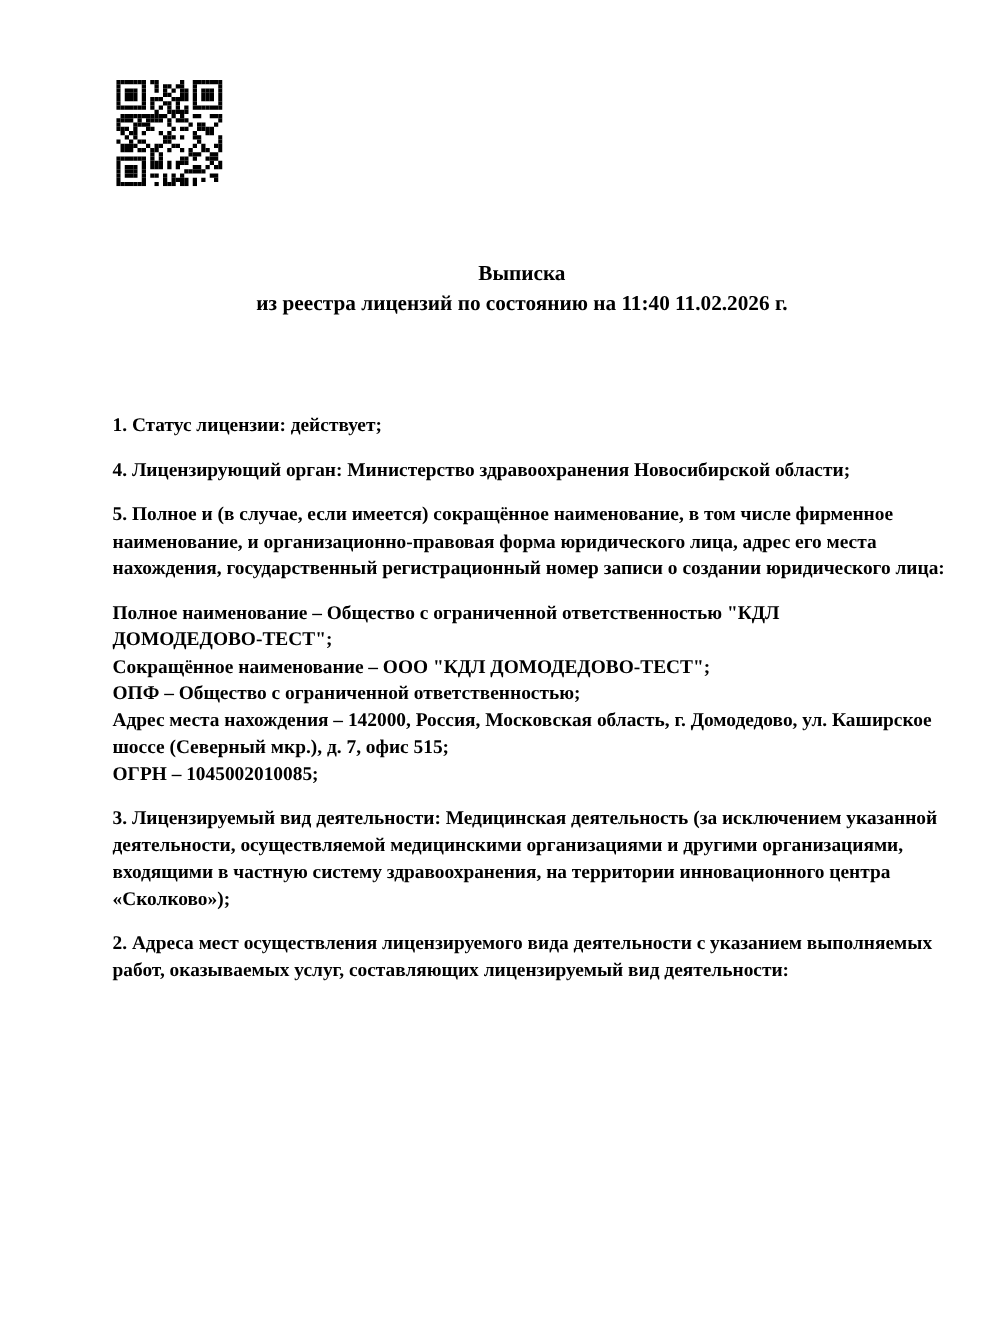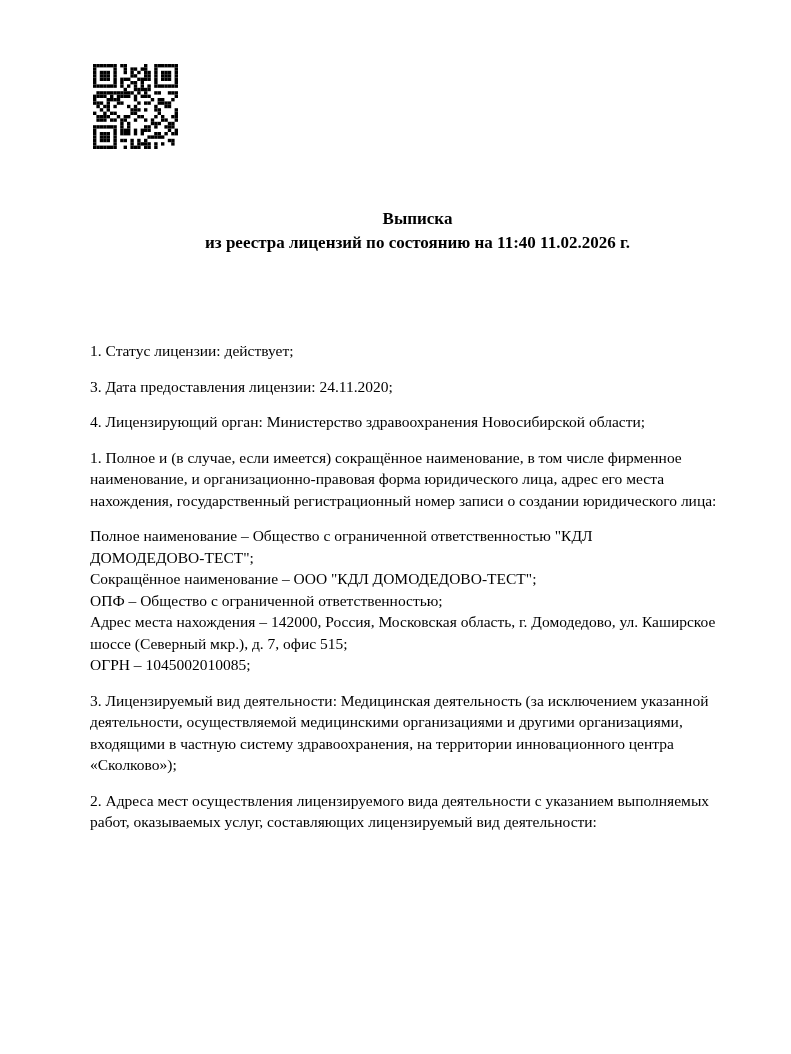--- a/index.html
+++ b/index.html
@@ -39,25 +39,26 @@
   .subtitle {
     position: absolute;
     top: 273px;
     right: 36px;
     font-size: 13px;
     line-height: 18px;
     text-align: right;
   }
   .body-text {
     position: absolute;
-    top: 340px;
+    top: 330px;
     left: 90px;
     width: 668px;
     font-size: 15.5px;
     line-height: 21.5px;
+    font-weight: bold;
   }
   .para {
     margin: 0 0 14px 0;
     white-space: pre-line;
   }
 </style>
 </head>
 <body>
 
 <div class="page">
@@ -375,23 +376,22 @@
         </g>
       </svg>
     </div>
 
   <div class="title">Выписка
 из реестра лицензий по состоянию на 11:40 11.02.2026 г.</div>
 
 
   <div class="body-text">
     <div class="para">1. Статус лицензии: действует;</div>
-    <div class="para">3. Дата предоставления лицензии: 24.11.2020;</div>
     <div class="para">4. Лицензирующий орган: Министерство здравоохранения Новосибирской области;</div>
-    <div class="para">1. Полное и (в случае, если имеется) сокращённое наименование, в том числе фирменное
+    <div class="para">5. Полное и (в случае, если имеется) сокращённое наименование, в том числе фирменное
 наименование, и организационно-правовая форма юридического лица, адрес его места
 нахождения, государственный регистрационный номер записи о создании юридического лица:</div>
     <div class="para">Полное наименование – Общество с ограниченной ответственностью "КДЛ
 ДОМОДЕДОВО-ТЕСТ";
 Сокращённое наименование – ООО "КДЛ ДОМОДЕДОВО-ТЕСТ";
 ОПФ – Общество с ограниченной ответственностью;
 Адрес места нахождения – 142000, Россия, Московская область, г. Домодедово, ул. Каширское
 шоссе (Северный мкр.), д. 7, офис 515;
 ОГРН – 1045002010085;</div>
     <div class="para">3. Лицензируемый вид деятельности: Медицинская деятельность (за исключением указанной

